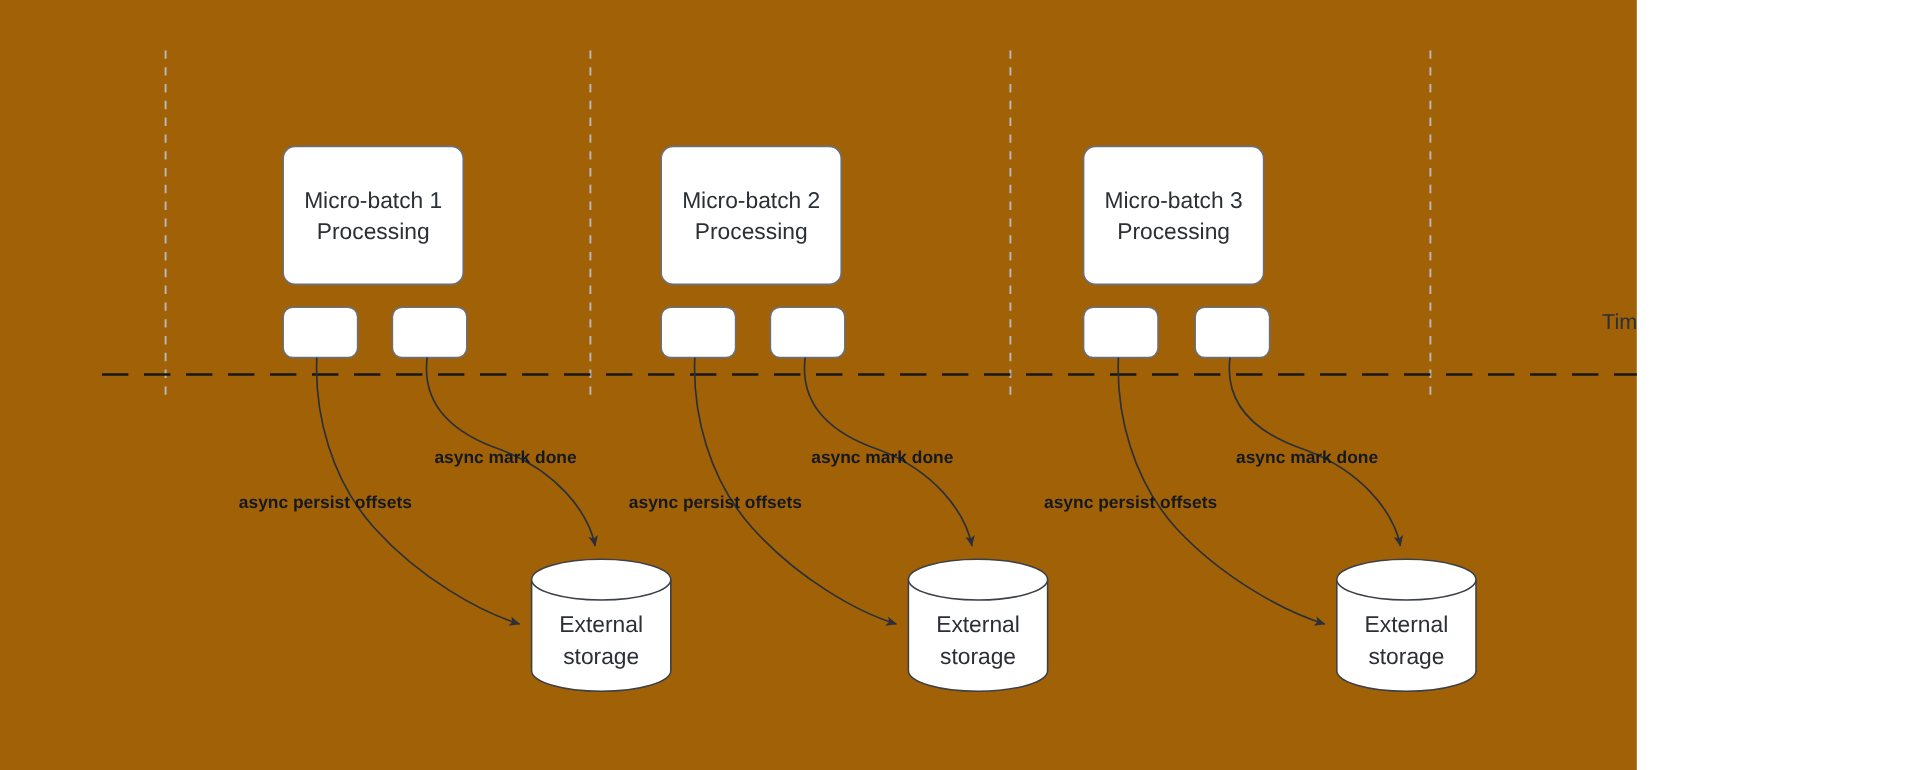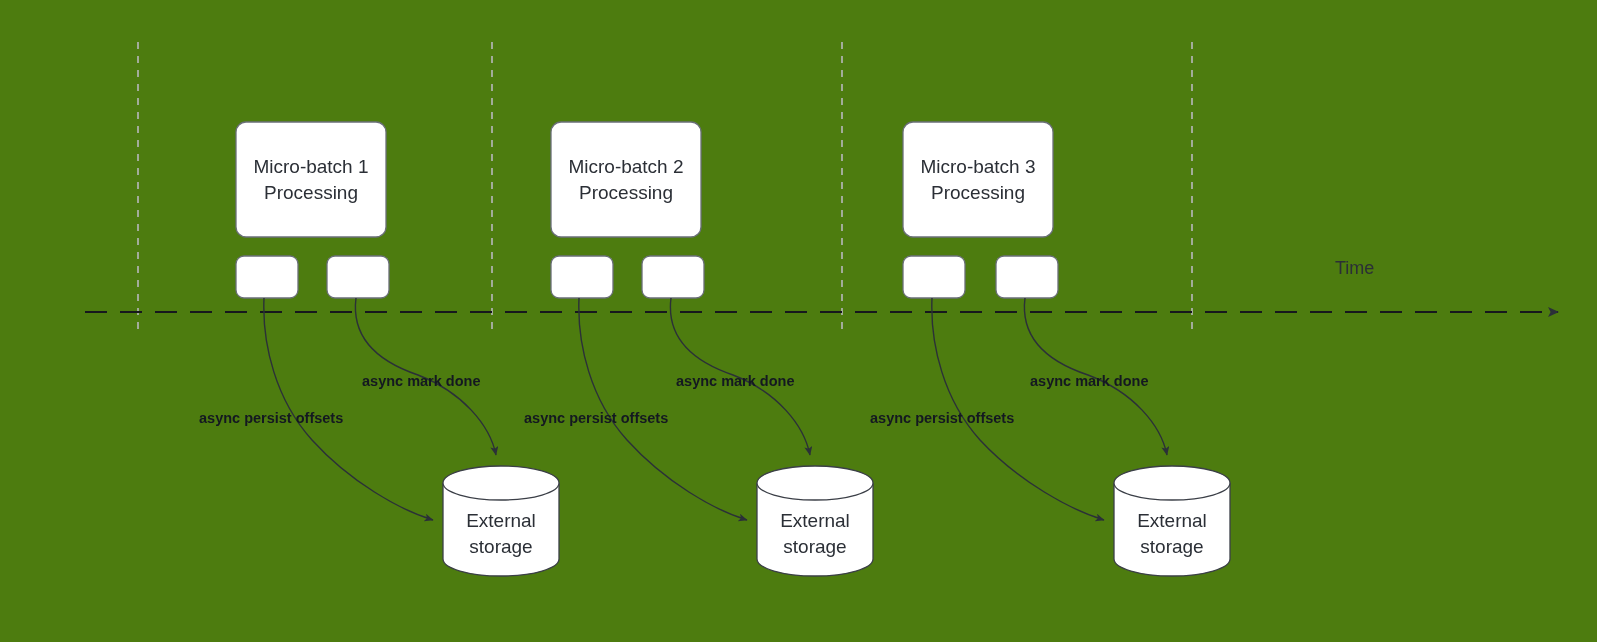--- a/index.html
+++ b/index.html
@@ -2,23 +2,23 @@
 <html><head>
 <meta charset="utf-8">
 <style>
   html, body {
     margin: 0;
     padding: 0;
     background: #ffffff;
   }
   #canvas {
     position: relative;
-    width: 1597px;
+    width: 1364px;
     height: 642px;
-    background: #4d7c0f;
+    background: #a16207;
     overflow: hidden;
     font-family: "Liberation Sans", sans-serif;
   }
   #diagram-svg {
     position: absolute;
     top: 0;
     left: 0;
     width: 1600px;
     height: 642px;
   }

